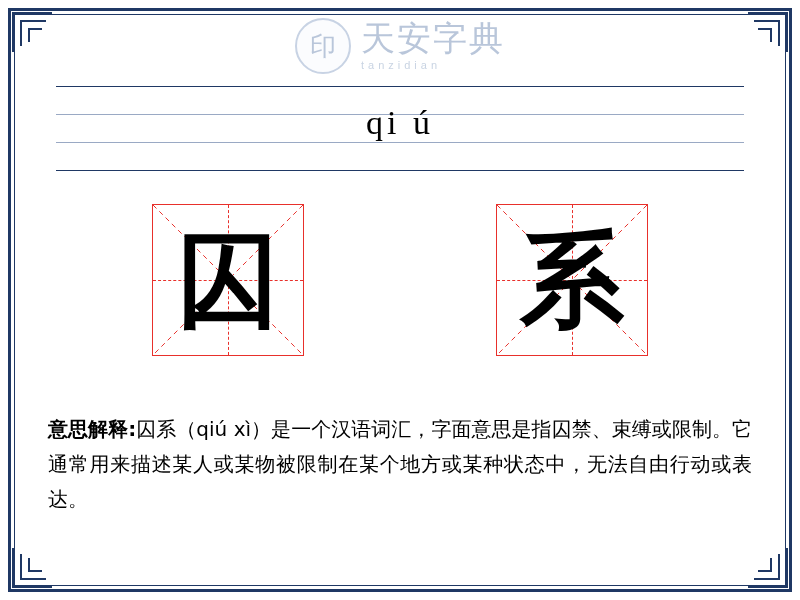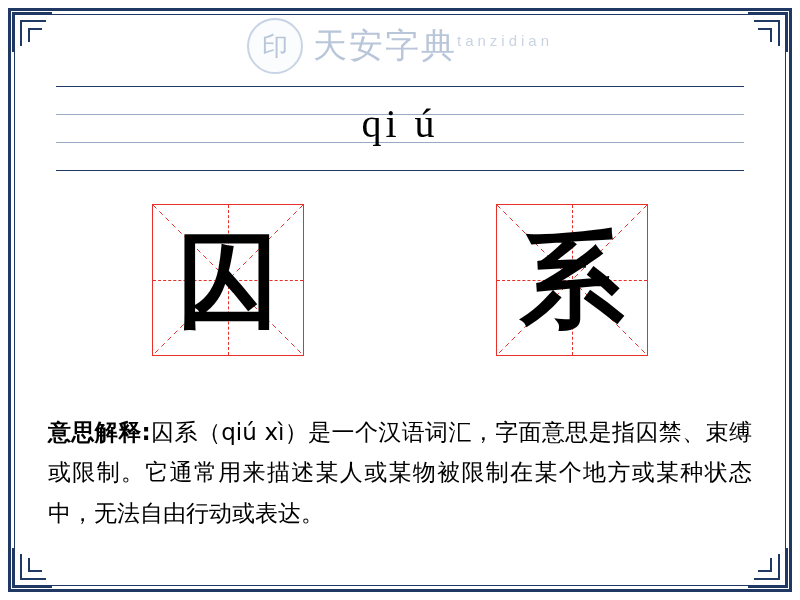--- a/index.html
+++ b/index.html
@@ -78,32 +78,32 @@
     color: #b9c6da;
     display: flex;
     align-items: center;
     justify-content: center;
     font-size: 26px;
     font-family: "Liberation Serif", serif;
     background: #fbfcfe;
   }
   .logo-text {
     display: flex;
-    flex-direction: row;
+    flex-direction: column;
     align-items: flex-start;
     line-height: 1;
   }
   .logo-title {
     font-size: 34px;
     color: #b9c6da;
     font-family: "Liberation Serif", serif;
     letter-spacing: 2px;
   }
   .logo-sub {
-    font-size: 15px;
+    font-size: 11px;
     color: #c9d4e3;
     letter-spacing: 4px;
     margin-top: 4px;
     font-family: "Liberation Sans", sans-serif;
   }
 
   
   .pinyin-block {
     position: absolute;
     left: 56px;
@@ -133,21 +133,21 @@
     top: 0;
     height: 86px;
     display: flex;
   }
   .pinyin-cell {
     flex: 1 1 50%;
     display: flex;
     align-items: center;
     justify-content: center;
     font-family: "Liberation Serif", serif;
-    font-size: 40px;
+    font-size: 34px;
     color: #000000;
     letter-spacing: 4px;
     padding-bottom: 12px;
     box-sizing: border-box;
   }
 
   
   .char-row {
     position: absolute;
     left: 56px;
@@ -202,21 +202,21 @@
     font-weight: bold;
   }
 
   
   .explain {
     position: absolute;
     left: 48px;
     right: 48px;
     top: 412px;
     font-family: "DejaVu Sans", sans-serif;
-    font-size: 23px;
+    font-size: 20px;
     line-height: 1.75;
     color: #000000;
     text-align: justify;
   }
   .explain-label {
     font-weight: bold;
   }
 </style>
 </head>
 <body>

